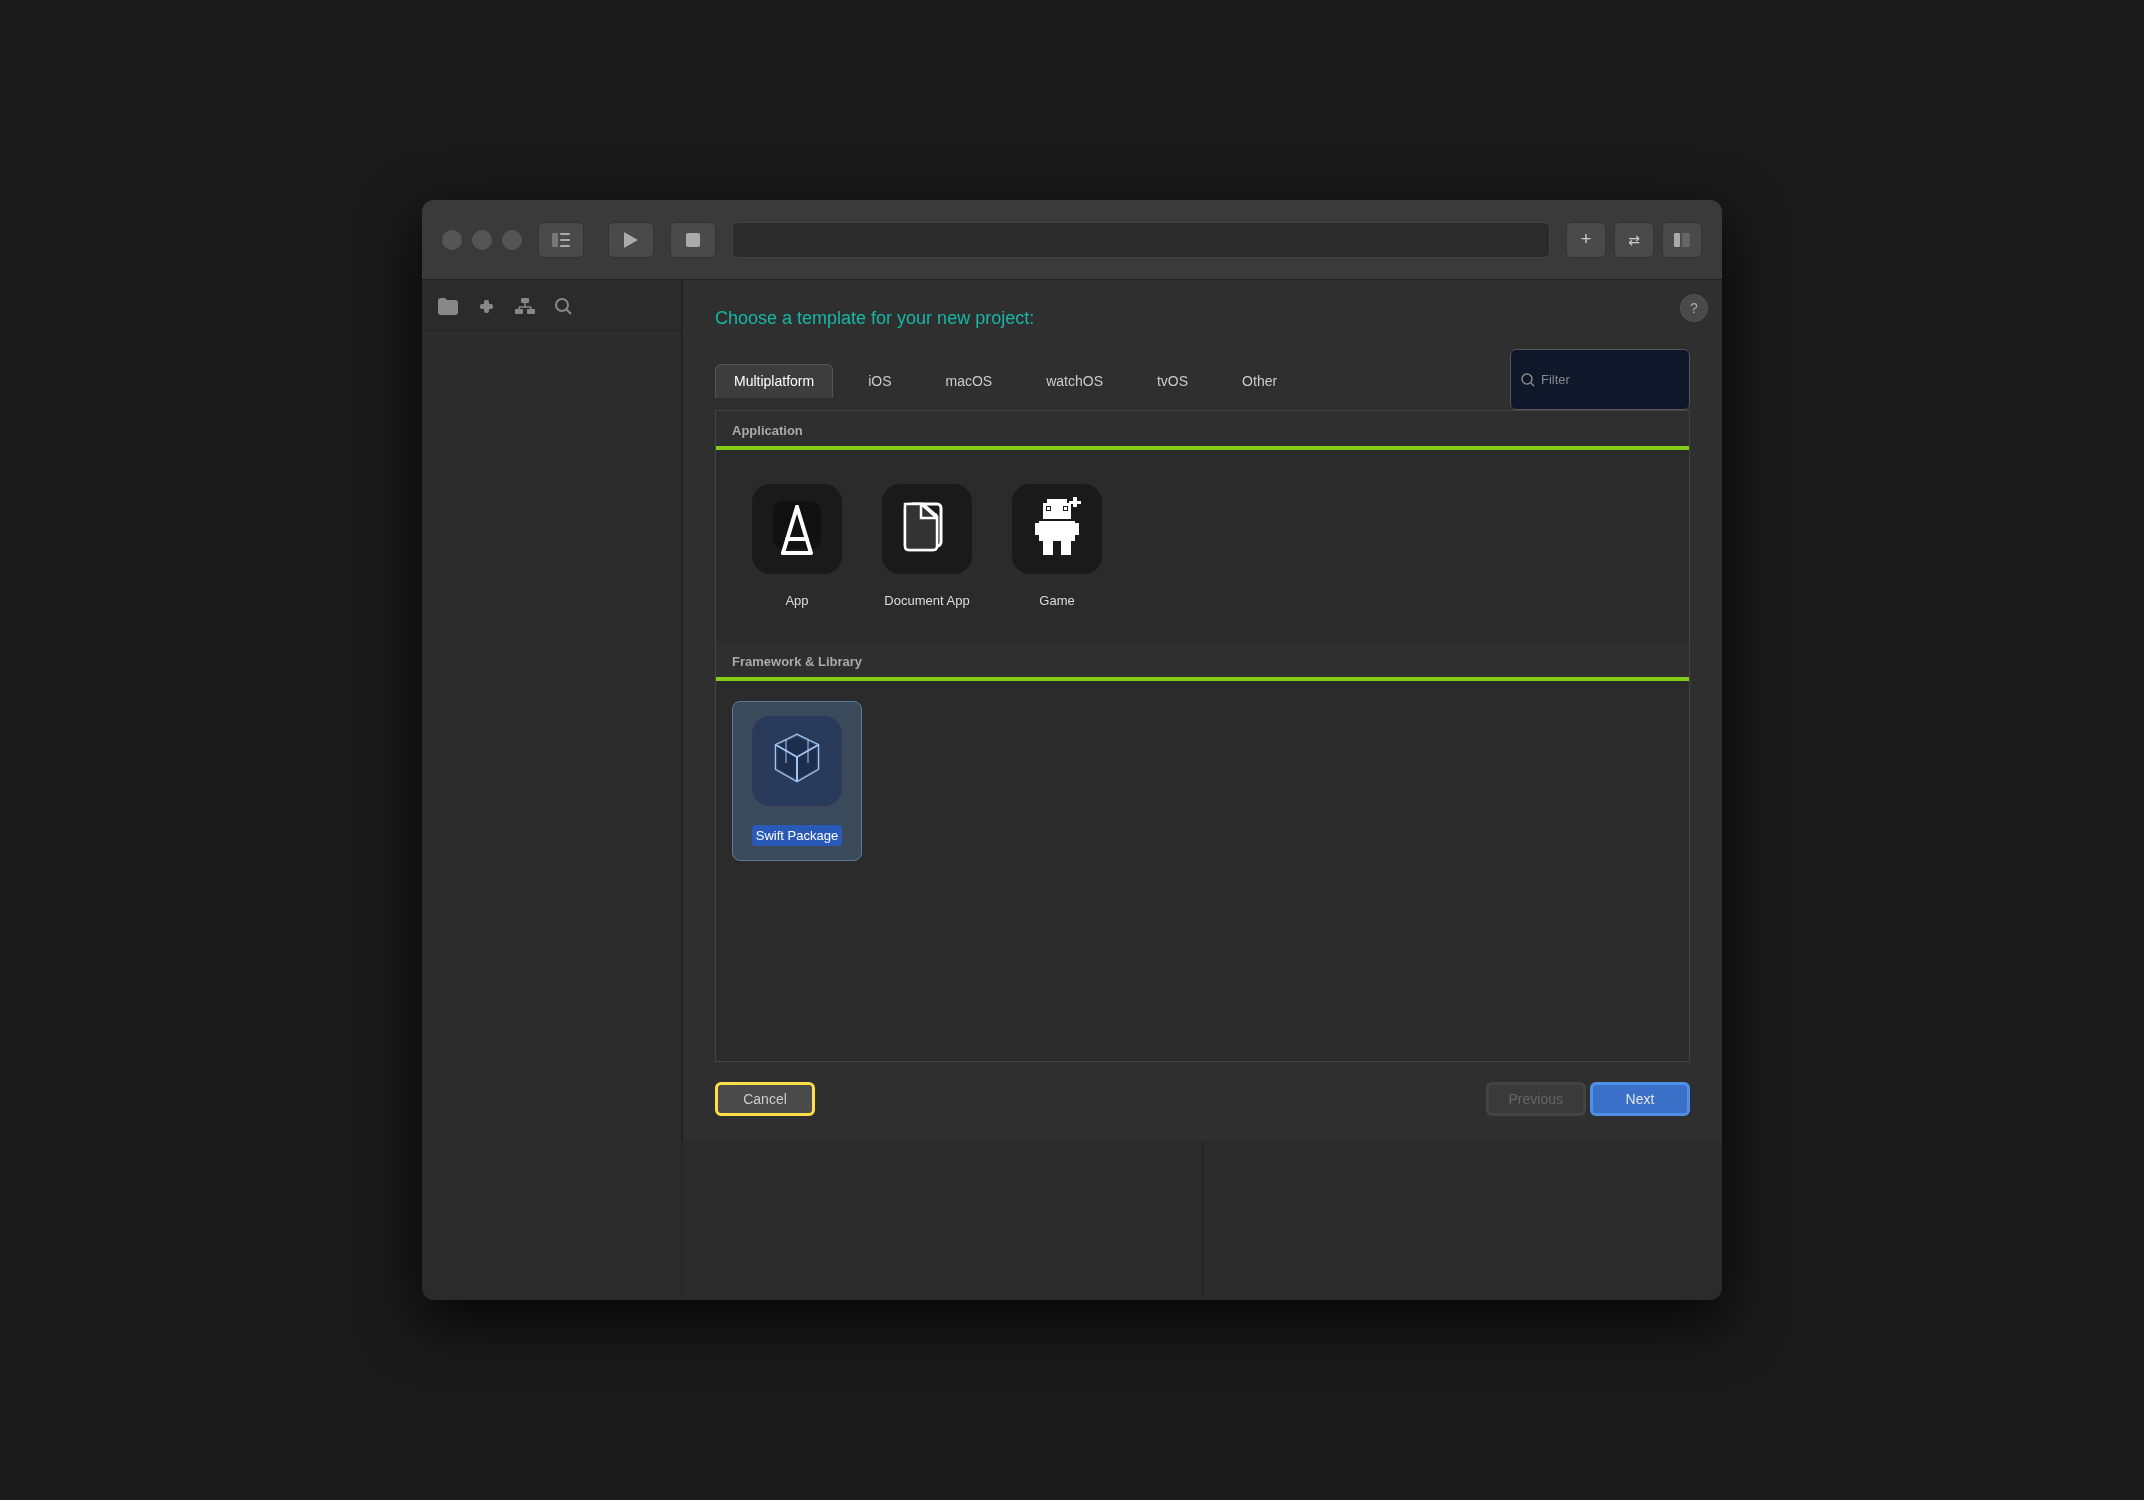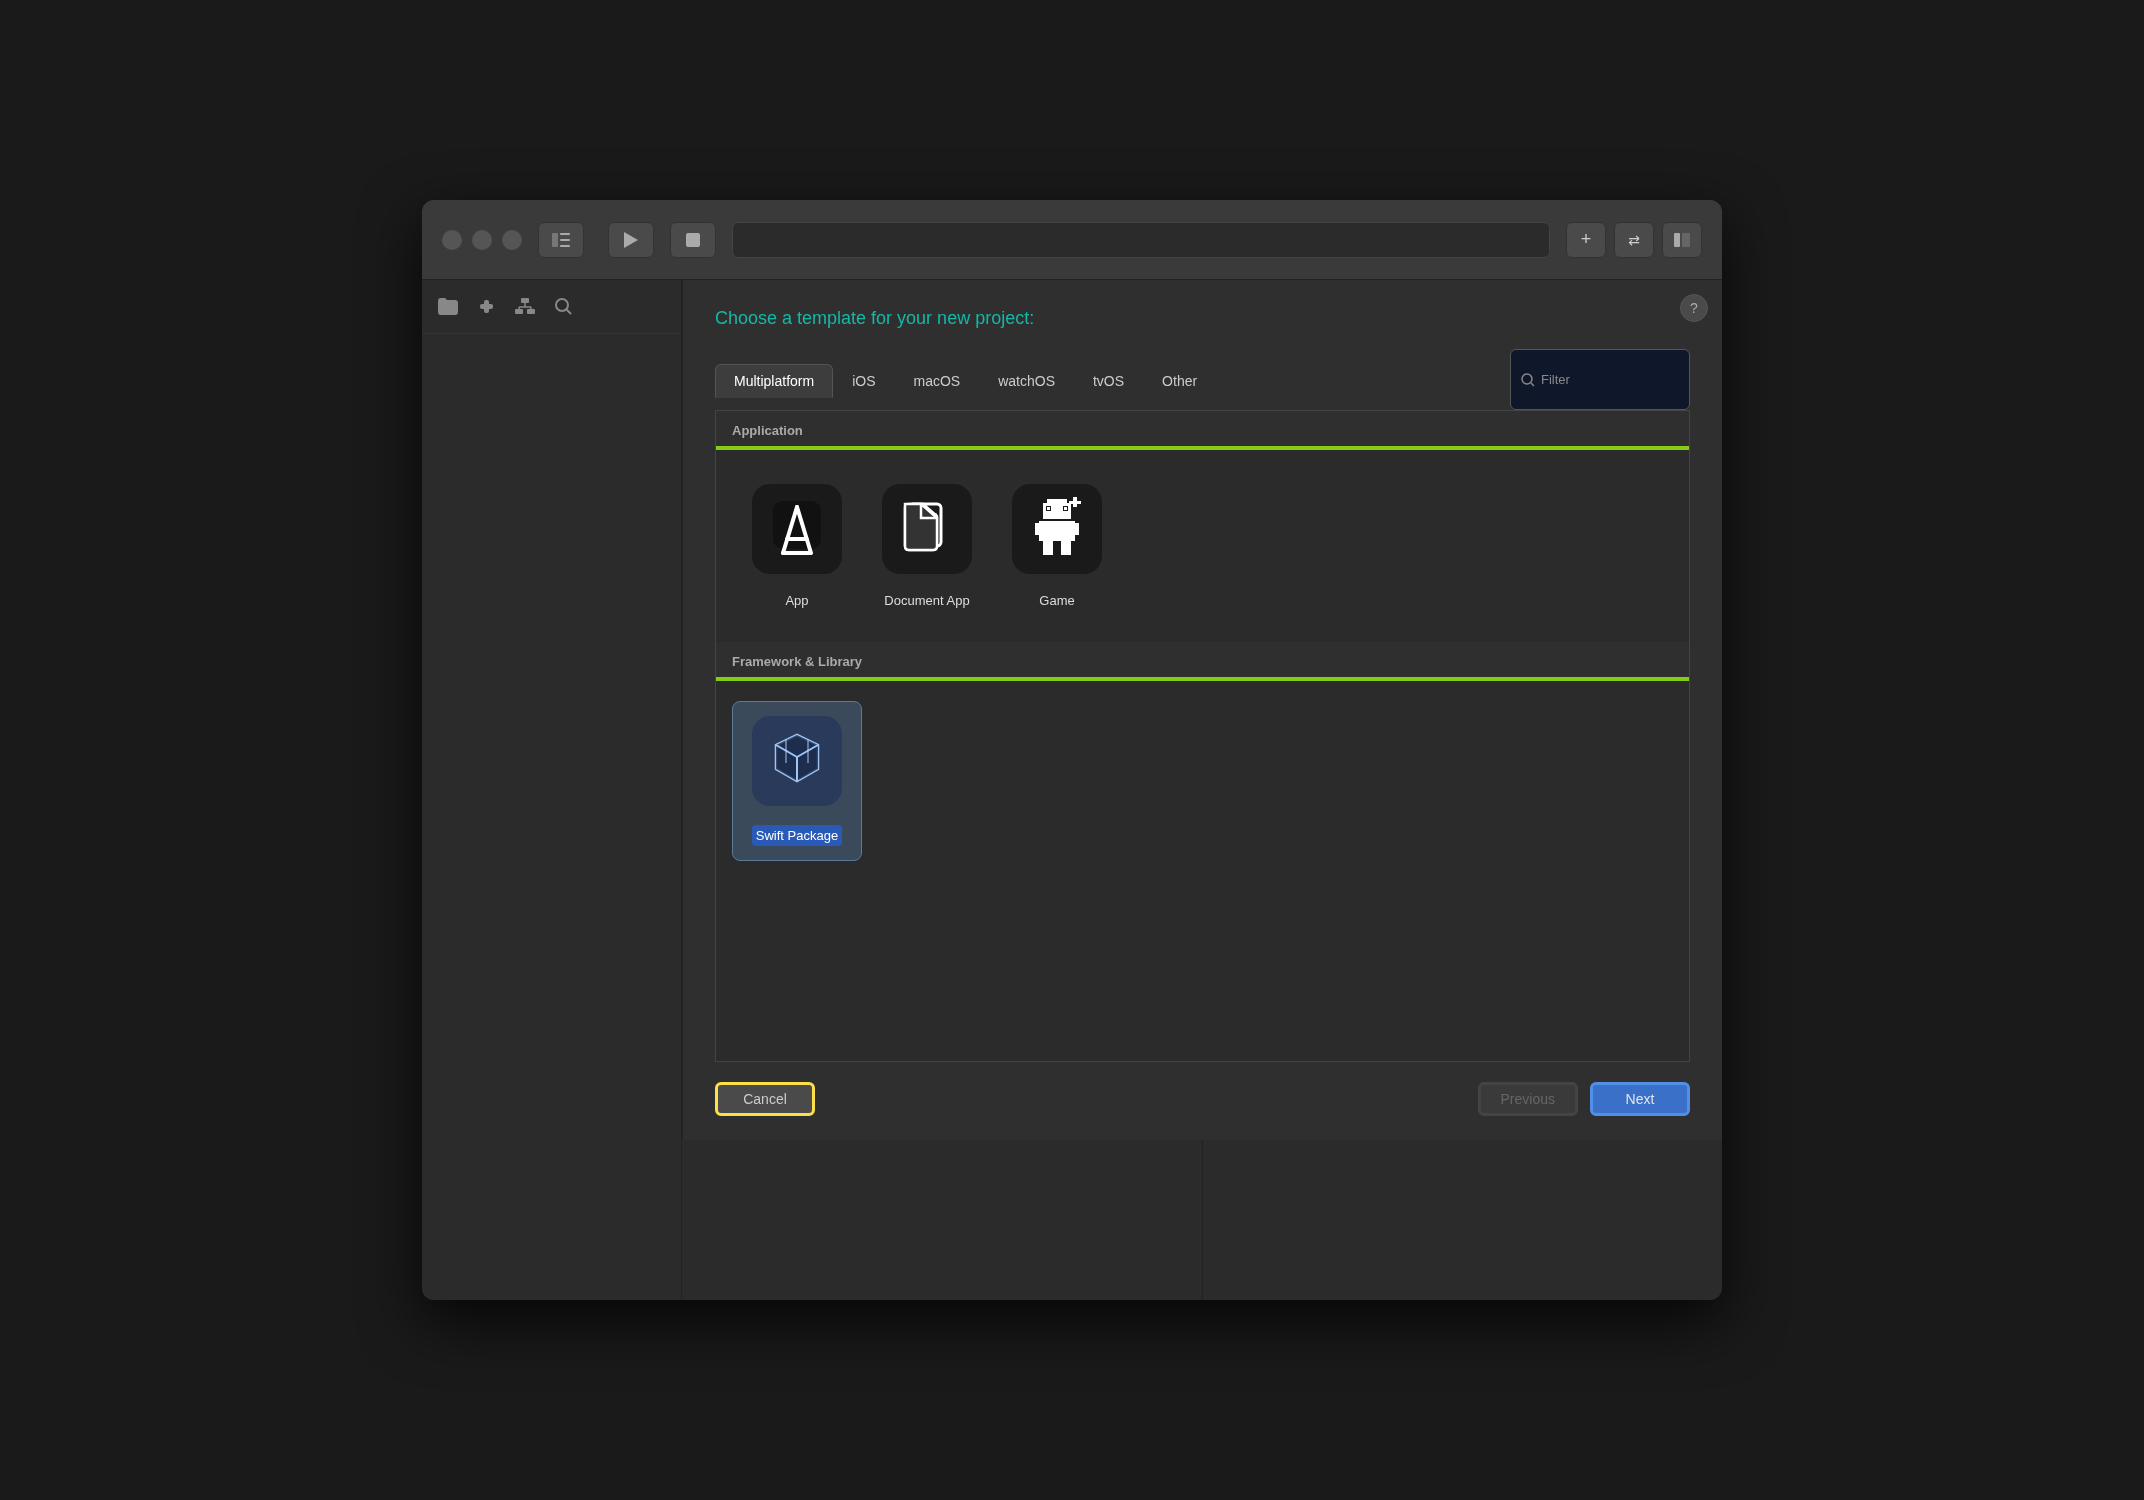--- a/index.html
+++ b/index.html
@@ -183,21 +183,21 @@
       color: #14b8a6;
       font-size: 18px;
       font-weight: 400;
       margin-bottom: 20px;
     }
 
     
     .tabs-container {
       display: flex;
       align-items: center;
-      gap: 0;
+      gap: 16px;
       margin-bottom: 0;
       border-bottom: 1px solid #444;
       padding-bottom: 0;
     }
 
     .tab {
       padding: 8px 18px;
       font-size: 14px;
       color: #ccc;
       cursor: pointer;
@@ -346,21 +346,21 @@
 
     .btn-disabled {
       background: #3a3a3a;
       color: #666;
       border-color: #444;
       cursor: default;
     }
 
     .btn-group {
       display: flex;
-      gap: 12px;
+      gap: 4px;
     }
 
     
     .bottom-area {
       display: flex;
       flex: 1;
       border-top: 1px solid #222;
     }
 
     .bottom-pane {

